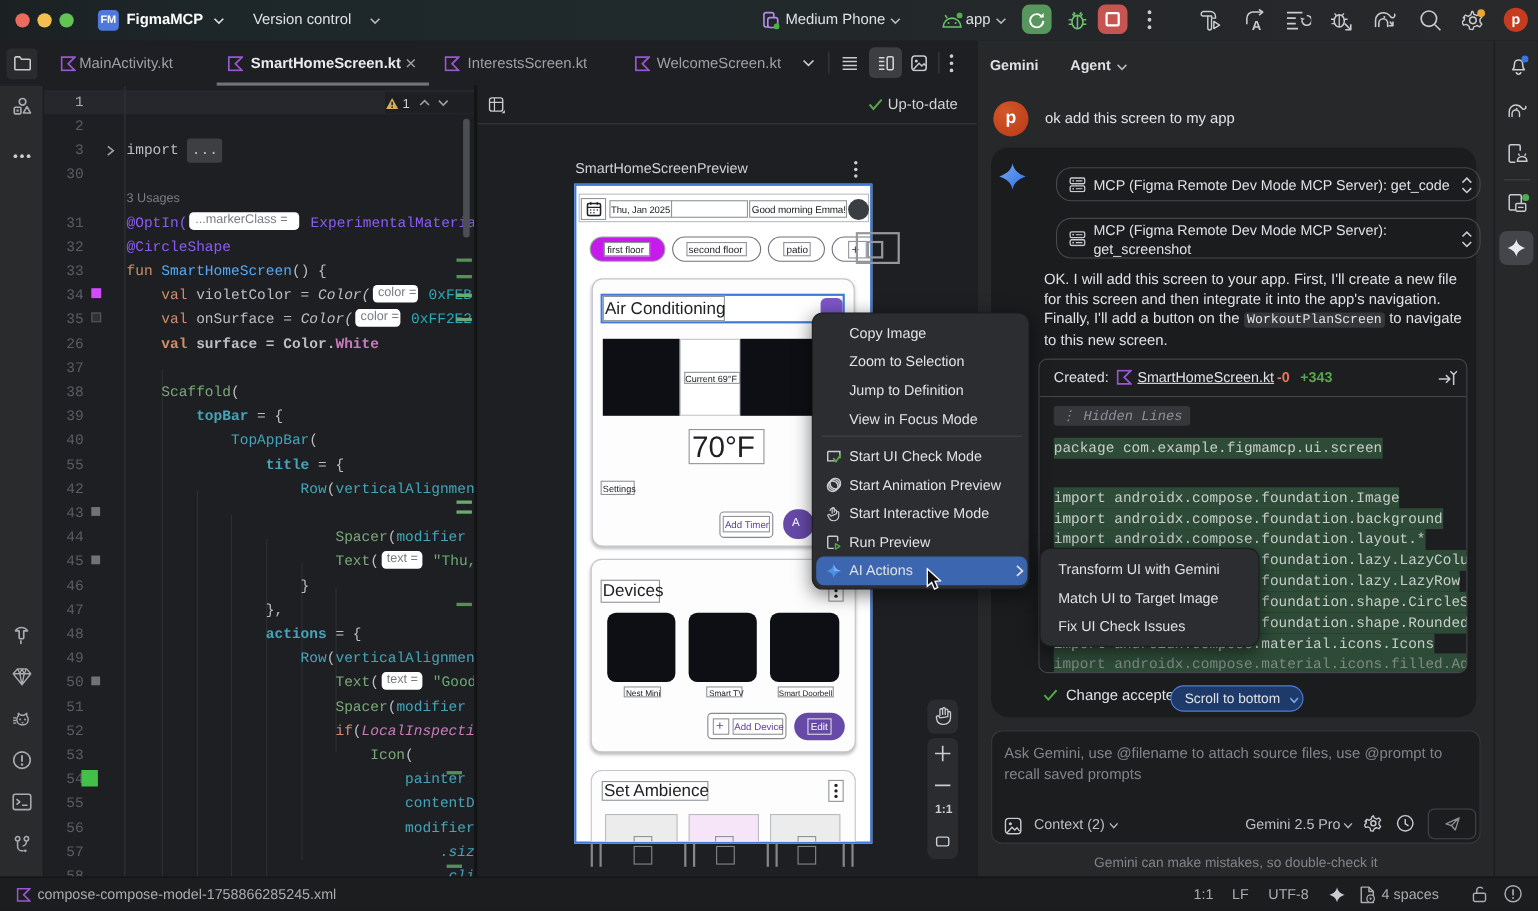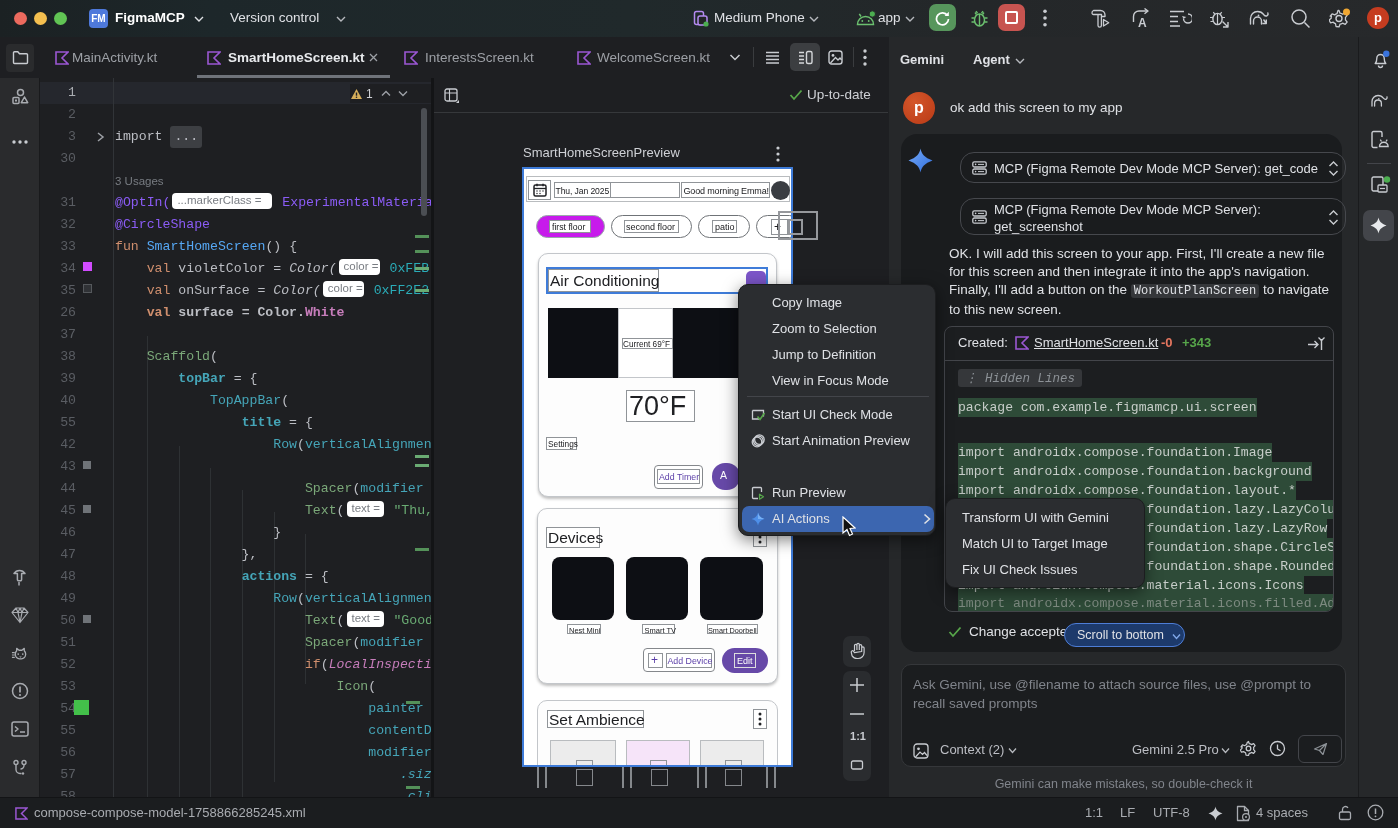--- a/index.html
+++ b/index.html
@@ -707,20 +707,27 @@
     <span class="txt">Start UI Check Mode</span>
     </div>
   <div class="mi" style="top:143px;">
     <svg class="micon" viewBox="0 0 14 14">
         <circle cx="6" cy="8" r="4.8" stroke="#c9ccd1" stroke-width="1.3" fill="none"></circle>
         <circle cx="7.3" cy="6.8" r="4.8" stroke="#c9ccd1" stroke-width="1.3" fill="none"></circle>
         <circle cx="8.4" cy="5.6" r="4.8" stroke="#c9ccd1" stroke-width="1.3" fill="none"></circle>
       </svg>
     <span class="txt">Start Animation Preview</span>
     </div>
+  <div class="mi" style="top:169px;">
+    <svg class="micon" viewBox="0 0 14 14">
+        <path d="M5.5 7V2.7a1 1 0 0 1 2 0V6M7.5 6V4.6a1 1 0 0 1 2 0V7M9.5 7v-1a1 1 0 0 1 2 0v3a4.5 4.5 0 0 1-4.5 4.5A4.8 4.8 0 0 1 3 11.4L1.7 8.9a1 1 0 0 1 1.7-1l1 1.3z" stroke="#c9ccd1" stroke-width="1.1" fill="none" stroke-linejoin="round"></path>
+        <path d="M3.5 4.5A3 3 0 0 1 8 2.2" stroke="#c9ccd1" stroke-width="1.1" fill="none"></path>
+      </svg>
+    <span class="txt">Start Interactive Mode</span>
+    </div>
   <div class="mi" style="top:195px;">
     <svg class="micon" viewBox="0 0 14 14">
         <path d="M10.5 6V2.5a1 1 0 0 0-1-1h-7a1 1 0 0 0-1 1v9a1 1 0 0 0 1 1H7" stroke="#c9ccd1" stroke-width="1.3" fill="none"></path>
         <path d="M8.5 8.2v5l4-2.5z" stroke="#57a64a" stroke-width="1.2" fill="none" stroke-linejoin="round"></path>
       </svg>
     <span class="txt">Run Preview</span>
     </div>
   <div class="abs" style="left:3px;top:221px;width:192px;height:26px;background:#3c66b0;border-radius:7px;"></div>
   <div class="mi" style="top:221px;">
     <svg class="micon" viewBox="0 0 14 14">

